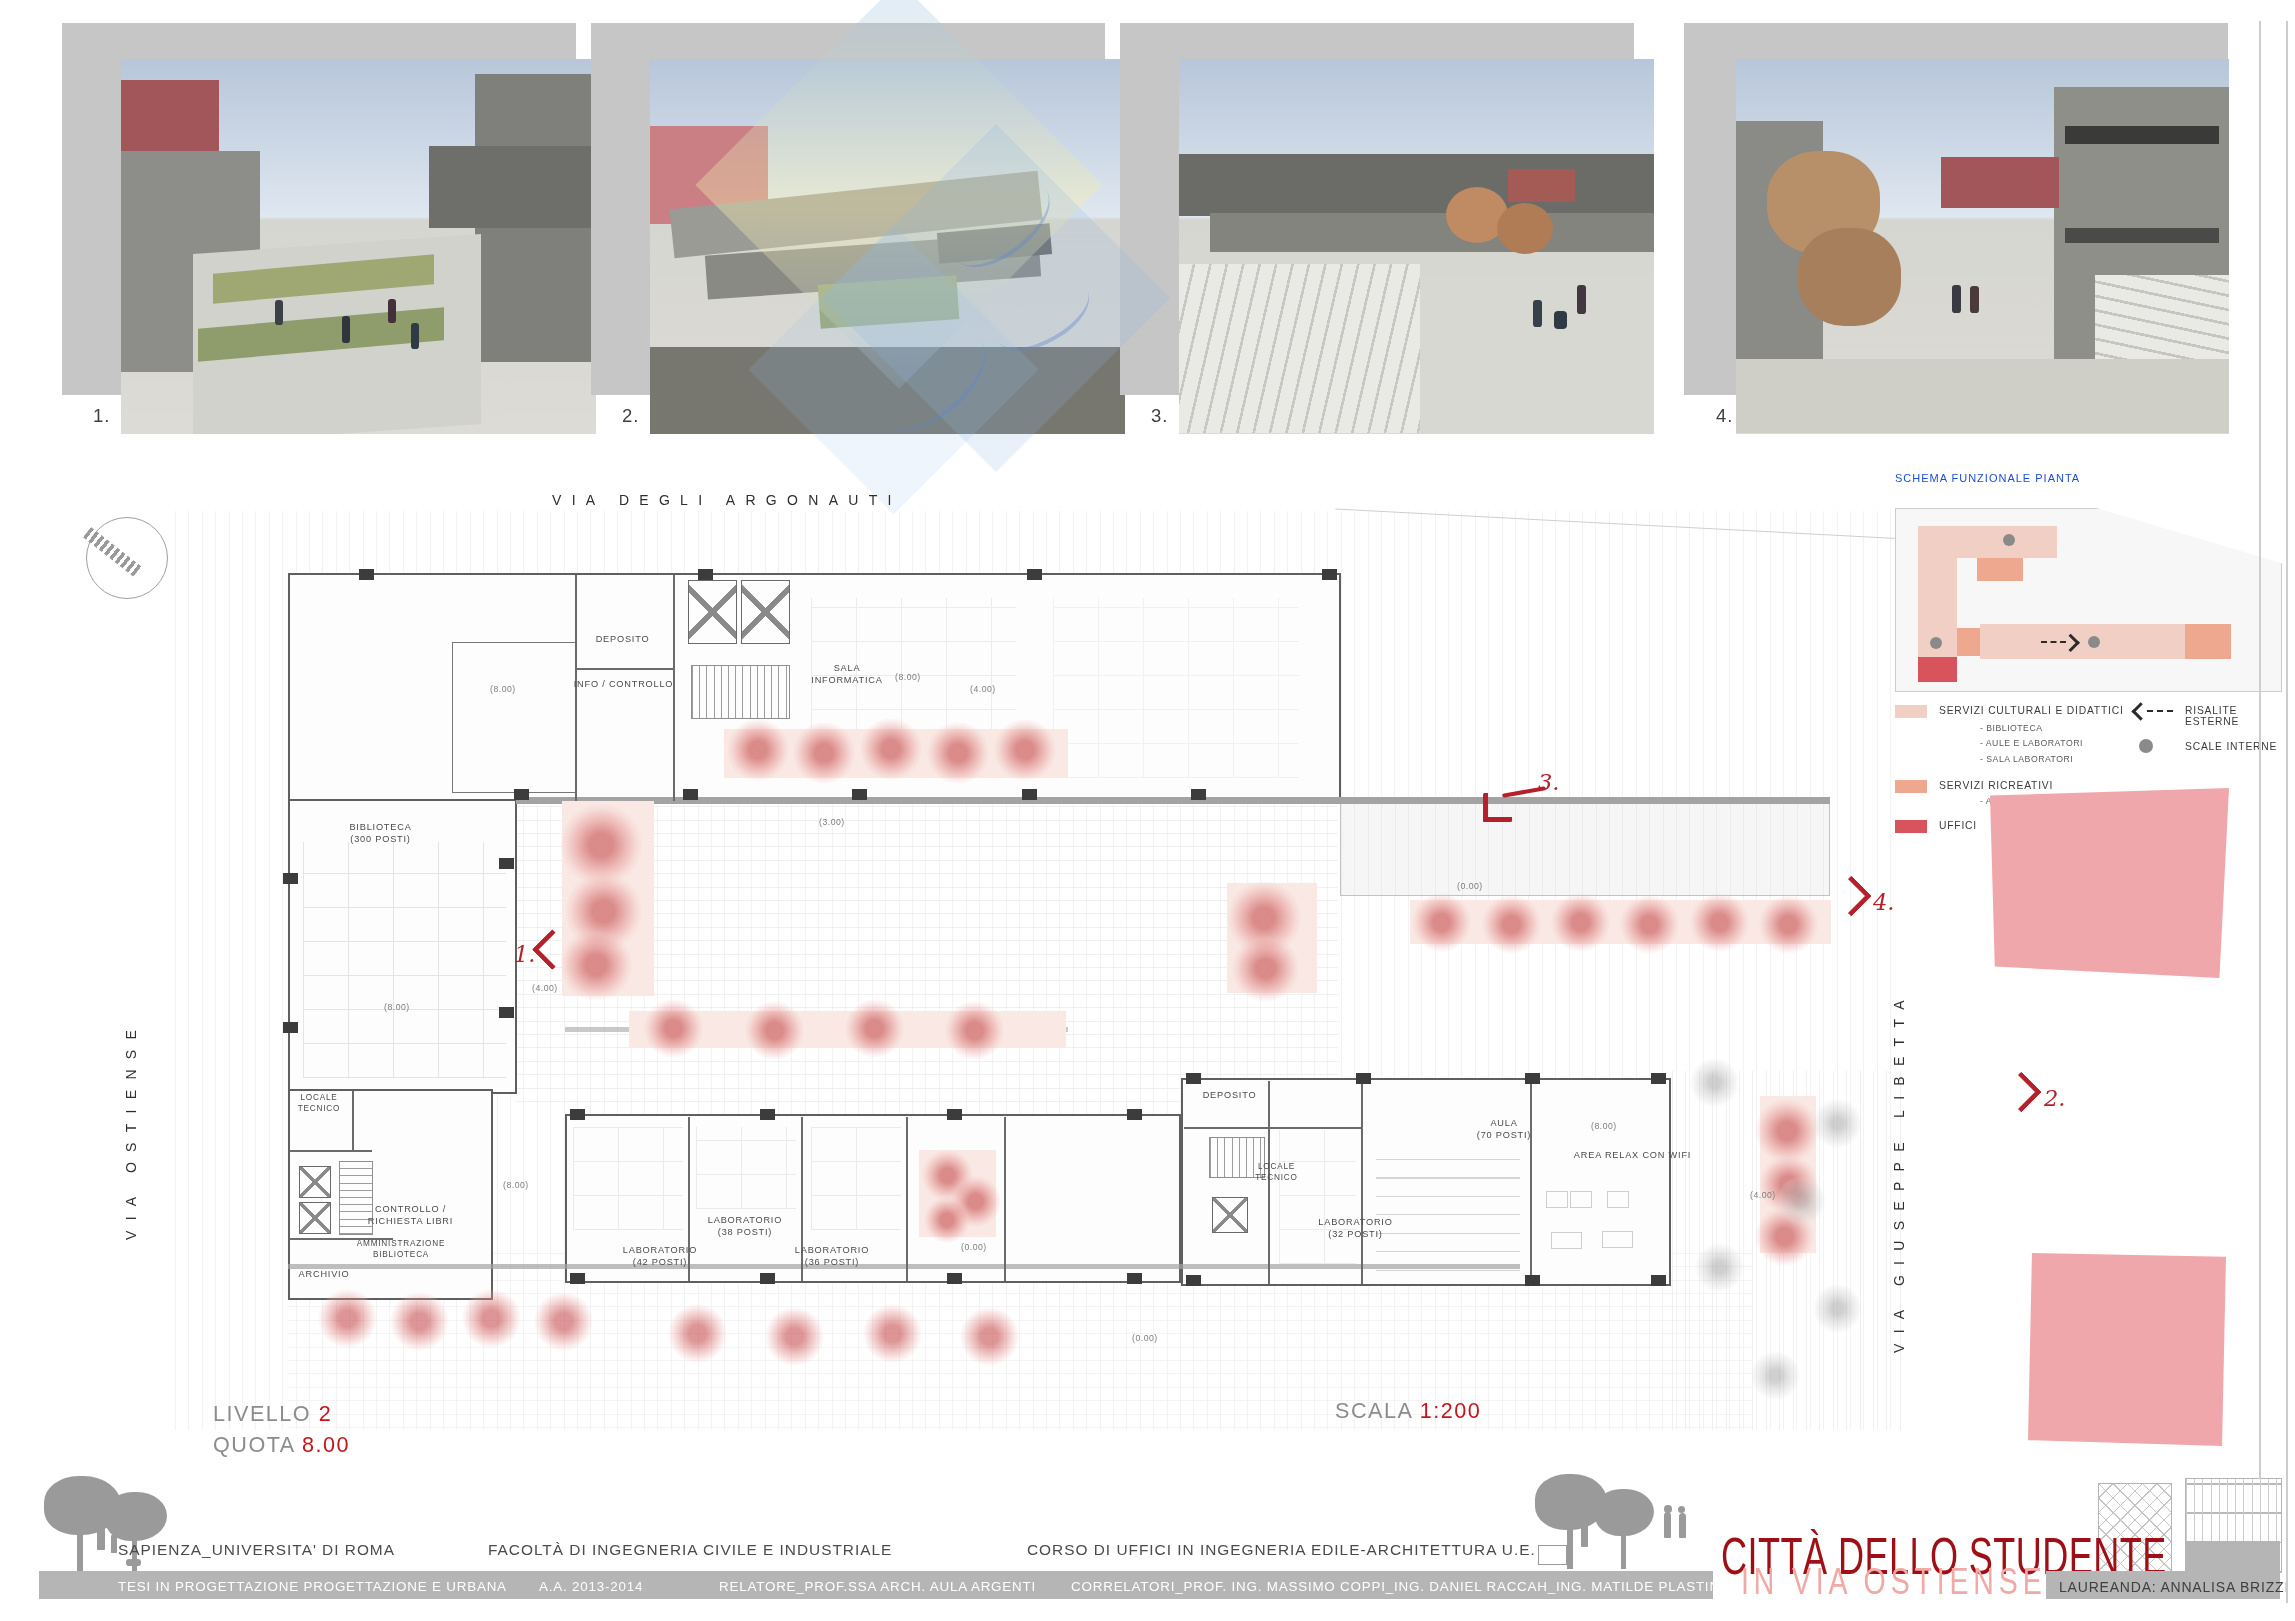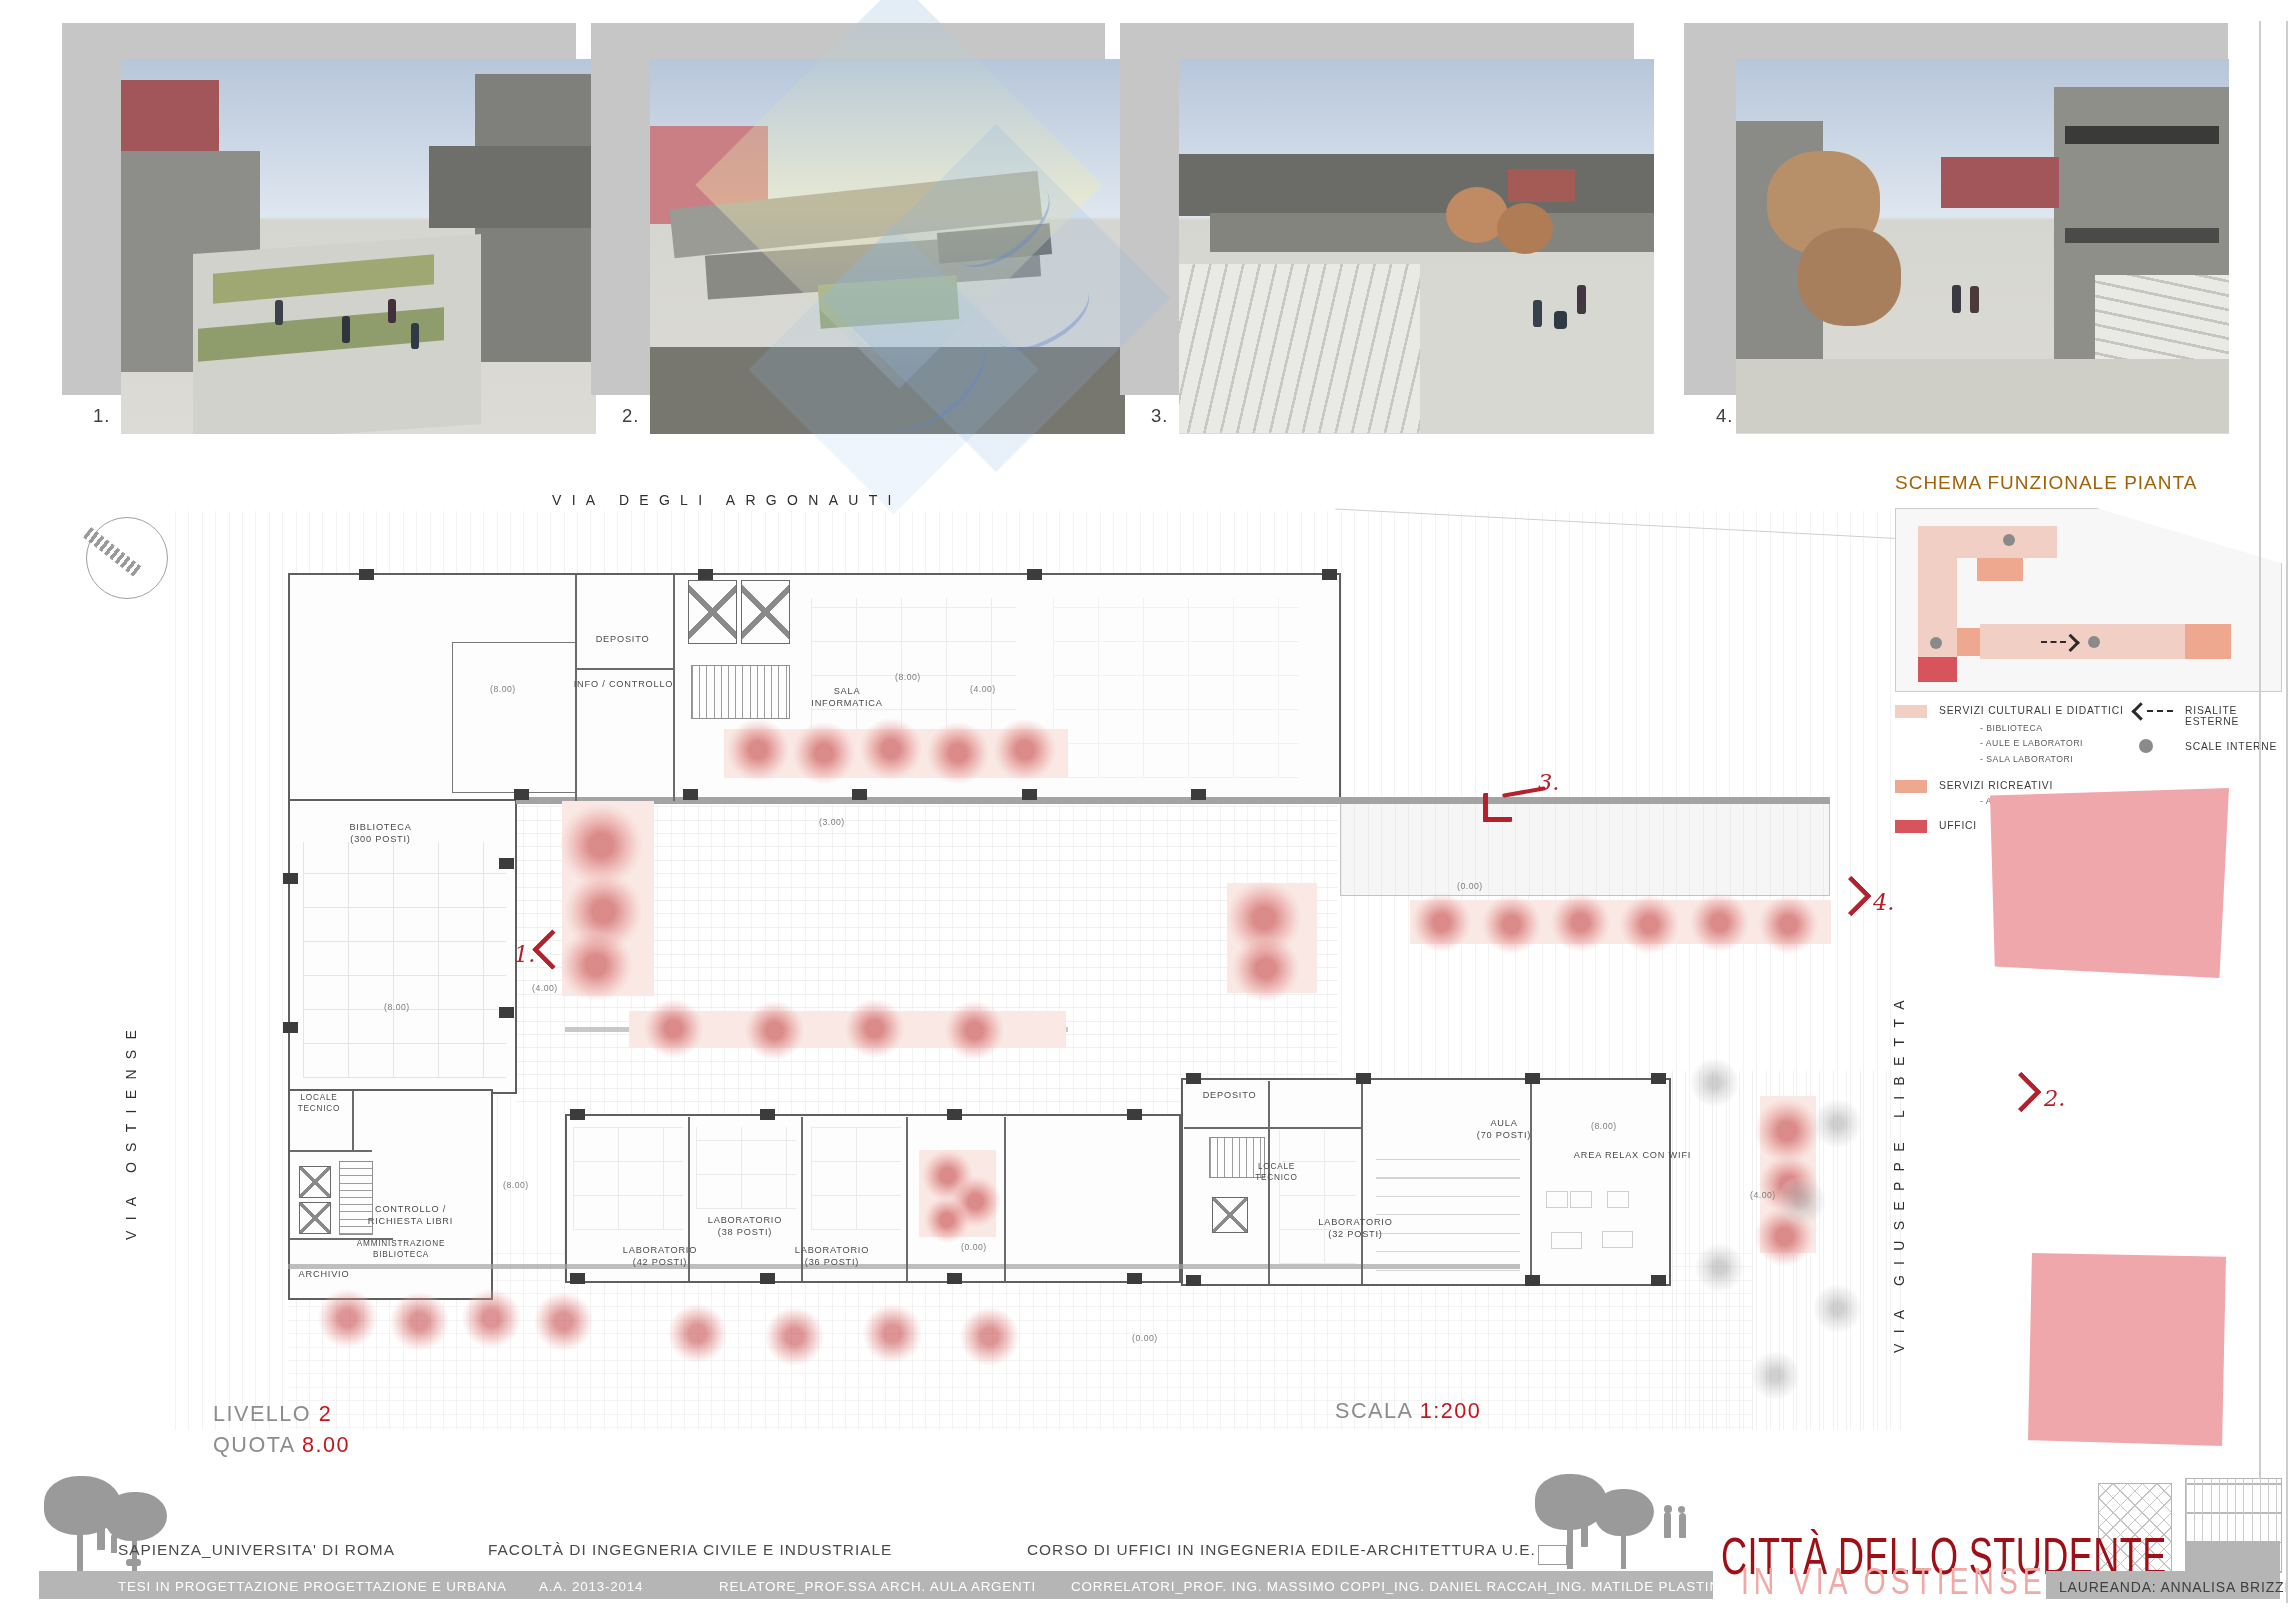--- a/index.html
+++ b/index.html
@@ -34,21 +34,21 @@
        text-align:center;line-height:1.3;text-transform:uppercase;}
   .dim{position:absolute;color:#7c7c7c;font-size:8.7px;letter-spacing:0.5px;}
   .street{position:absolute;color:#2e2e2e;font-size:14px;letter-spacing:10.3px;white-space:nowrap;margin-top:12px;}
   .street.v{writing-mode:vertical-rl;transform:rotate(180deg);}
   .vmark{position:absolute;color:#b6202a;font-size:22.6px;font-family:"DejaVu Serif",serif;font-style:italic;}
   .chev{position:absolute;width:23.6px;height:23.6px;border-left:5.1px solid #b6202a;border-bottom:5.1px solid #b6202a;border-radius:1.5px;}
   .tailbar{position:absolute;height:4.1px;background:#b6202a;border-radius:2.1px;}
   .compass{position:absolute;border:1.5px solid #9f9f9f;border-radius:50%;}
   .needle{position:absolute;background:repeating-linear-gradient(90deg,#9a9a9a 0 3.6px,transparent 3.6px 6.7px);}
   
-  .legtitle{position:absolute;font-size:19px;letter-spacing:1px;color:#a16207;}
+  .legtitle{position:absolute;font-size:11px;letter-spacing:1px;color:#1d4ed8;}
   .leg{position:absolute;font-size:10.3px;letter-spacing:0.8px;color:#3b3b3b;}
   .legsub{position:absolute;font-size:8.7px;letter-spacing:0.5px;color:#5a5a5a;}
   .swatch{position:absolute;width:32px;height:13.4px;}
   .dot{position:absolute;border-radius:50%;background:#8a8a8a;}
   .dash{position:absolute;border-top:2.1px dashed #2b2b2b;}
   .chevS{position:absolute;width:10.3px;height:10.3px;border-left:3.1px solid #2b2b2b;border-bottom:3.1px solid #2b2b2b;}
   .minimap{position:absolute;border:1px solid #cccccc;background:#f7f7f7;
            clip-path:polygon(0 0,52% 0,100% 30%,100% 100%,0 100%);}
   .pinkblock{position:absolute;background:#f0a7ac;}
   
@@ -287,21 +287,21 @@
   <i class="gtree" style="left:1813px;top:1099px;width:49px;height:49px"></i>
   <i class="gtree" style="left:1777px;top:1176px;width:49px;height:49px"></i>
   <i class="gtree" style="left:1695px;top:1243px;width:49px;height:49px"></i>
   <i class="gtree" style="left:1813px;top:1284px;width:49px;height:49px"></i>
   <i class="gtree" style="left:1751px;top:1351px;width:49px;height:49px"></i>
 
   <div class="lbl" style="left:329px;top:822px;width:103px">BIBLIOTECA
 (300 POSTI)</div>
   <div class="lbl" style="left:579px;top:634px;width:87px">DEPOSITO</div>
   <div class="lbl" style="left:567px;top:679px;width:113px">INFO / CONTROLLO</div>
-  <div class="lbl" style="left:793px;top:686px;width:108px">SALA
+  <div class="lbl" style="left:793px;top:663px;width:108px">SALA
 INFORMATICA</div>
   <div class="lbl" style="left:288px;top:1093px;width:62px;font-size:8.2px">LOCALE
 TECNICO</div>
   <div class="lbl" style="left:354px;top:1204px;width:113px">CONTROLLO /
 RICHIESTA LIBRI</div>
   <div class="lbl" style="left:334px;top:1239px;width:134px;font-size:8.2px">AMMINISTRAZIONE
 BIBLIOTECA</div>
   <div class="lbl" style="left:288px;top:1269px;width:72px">ARCHIVIO</div>
   <div class="lbl" style="left:606px;top:1245px;width:108px">LABORATORIO
 (42 POSTI)</div>

